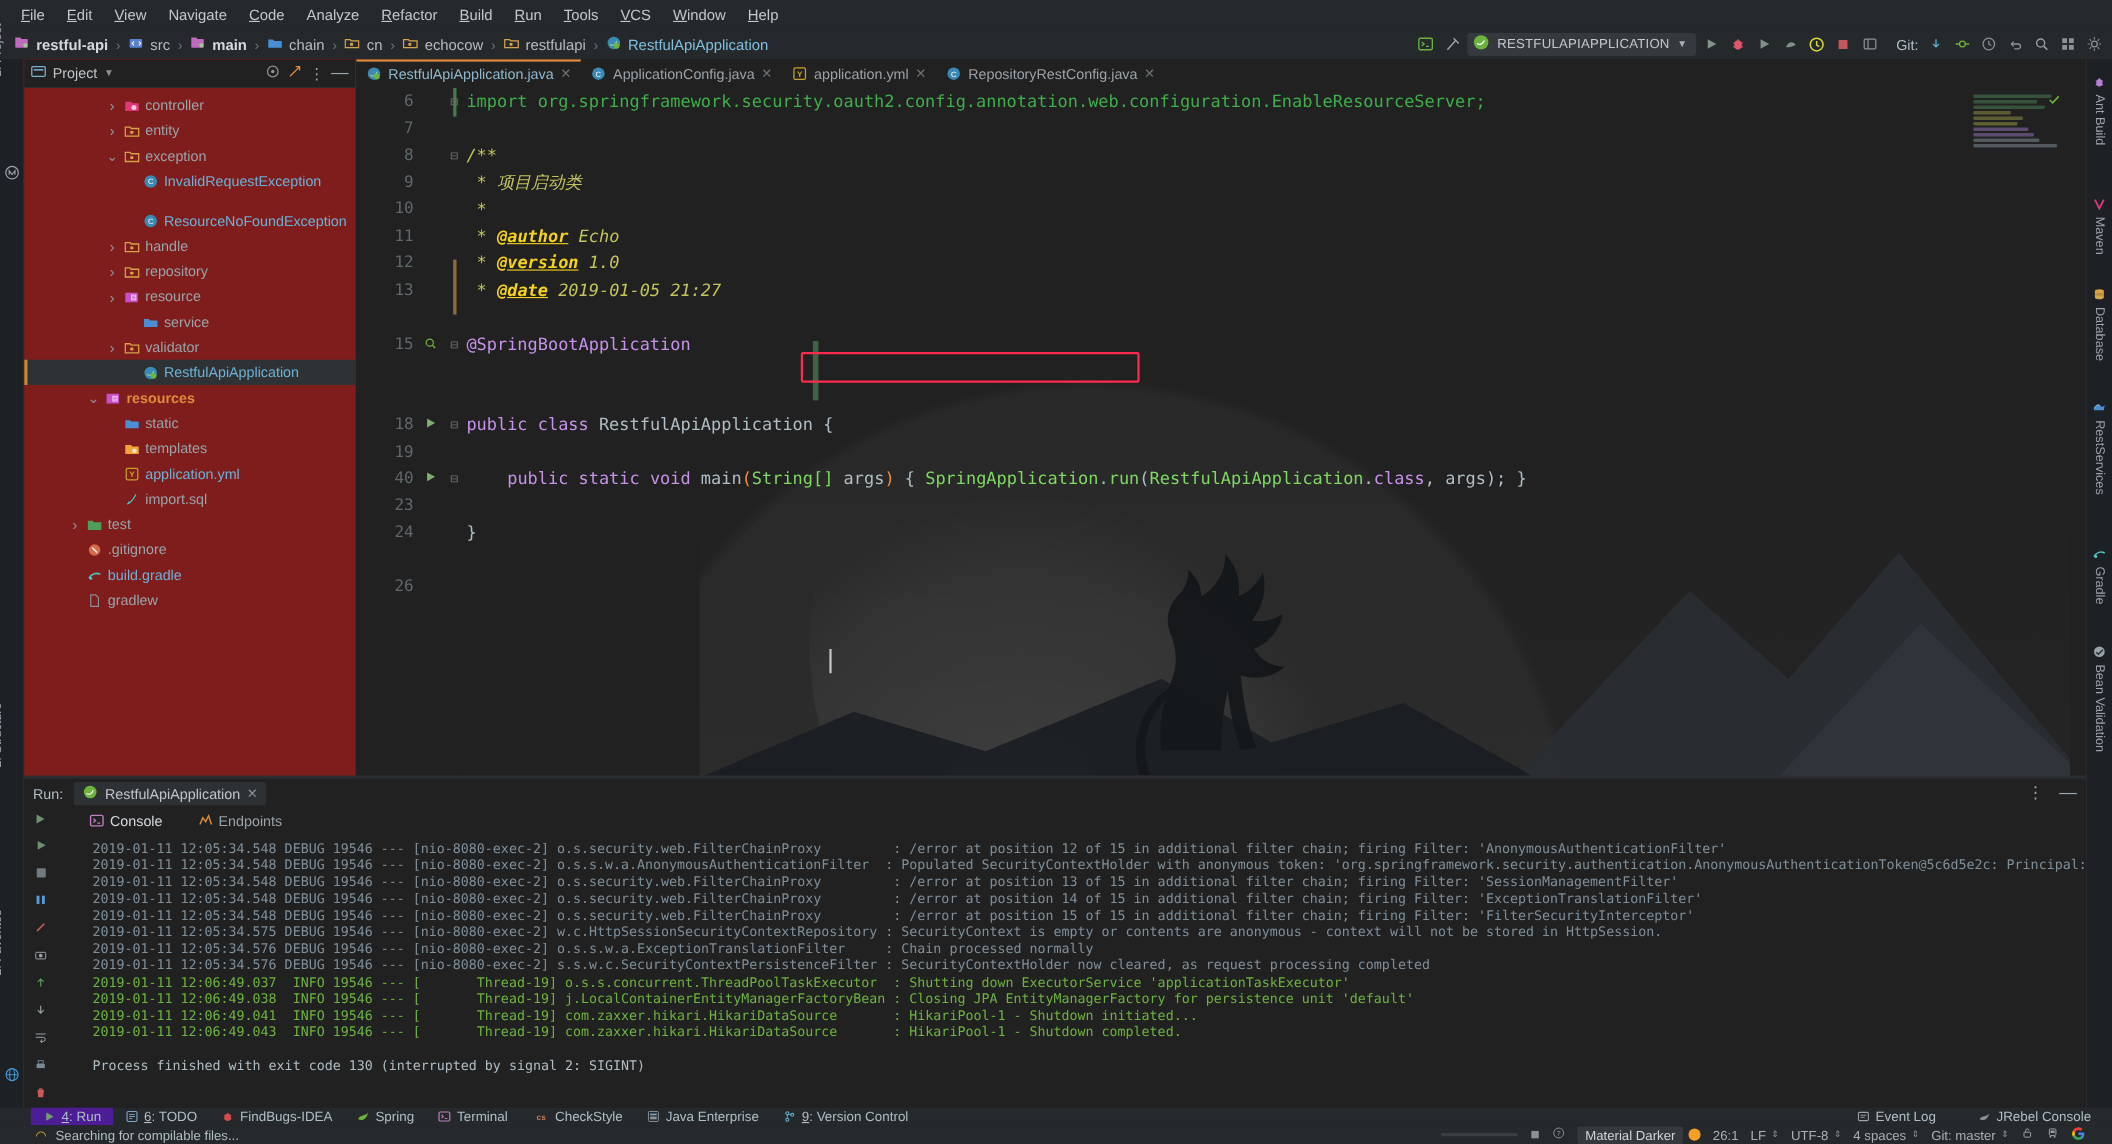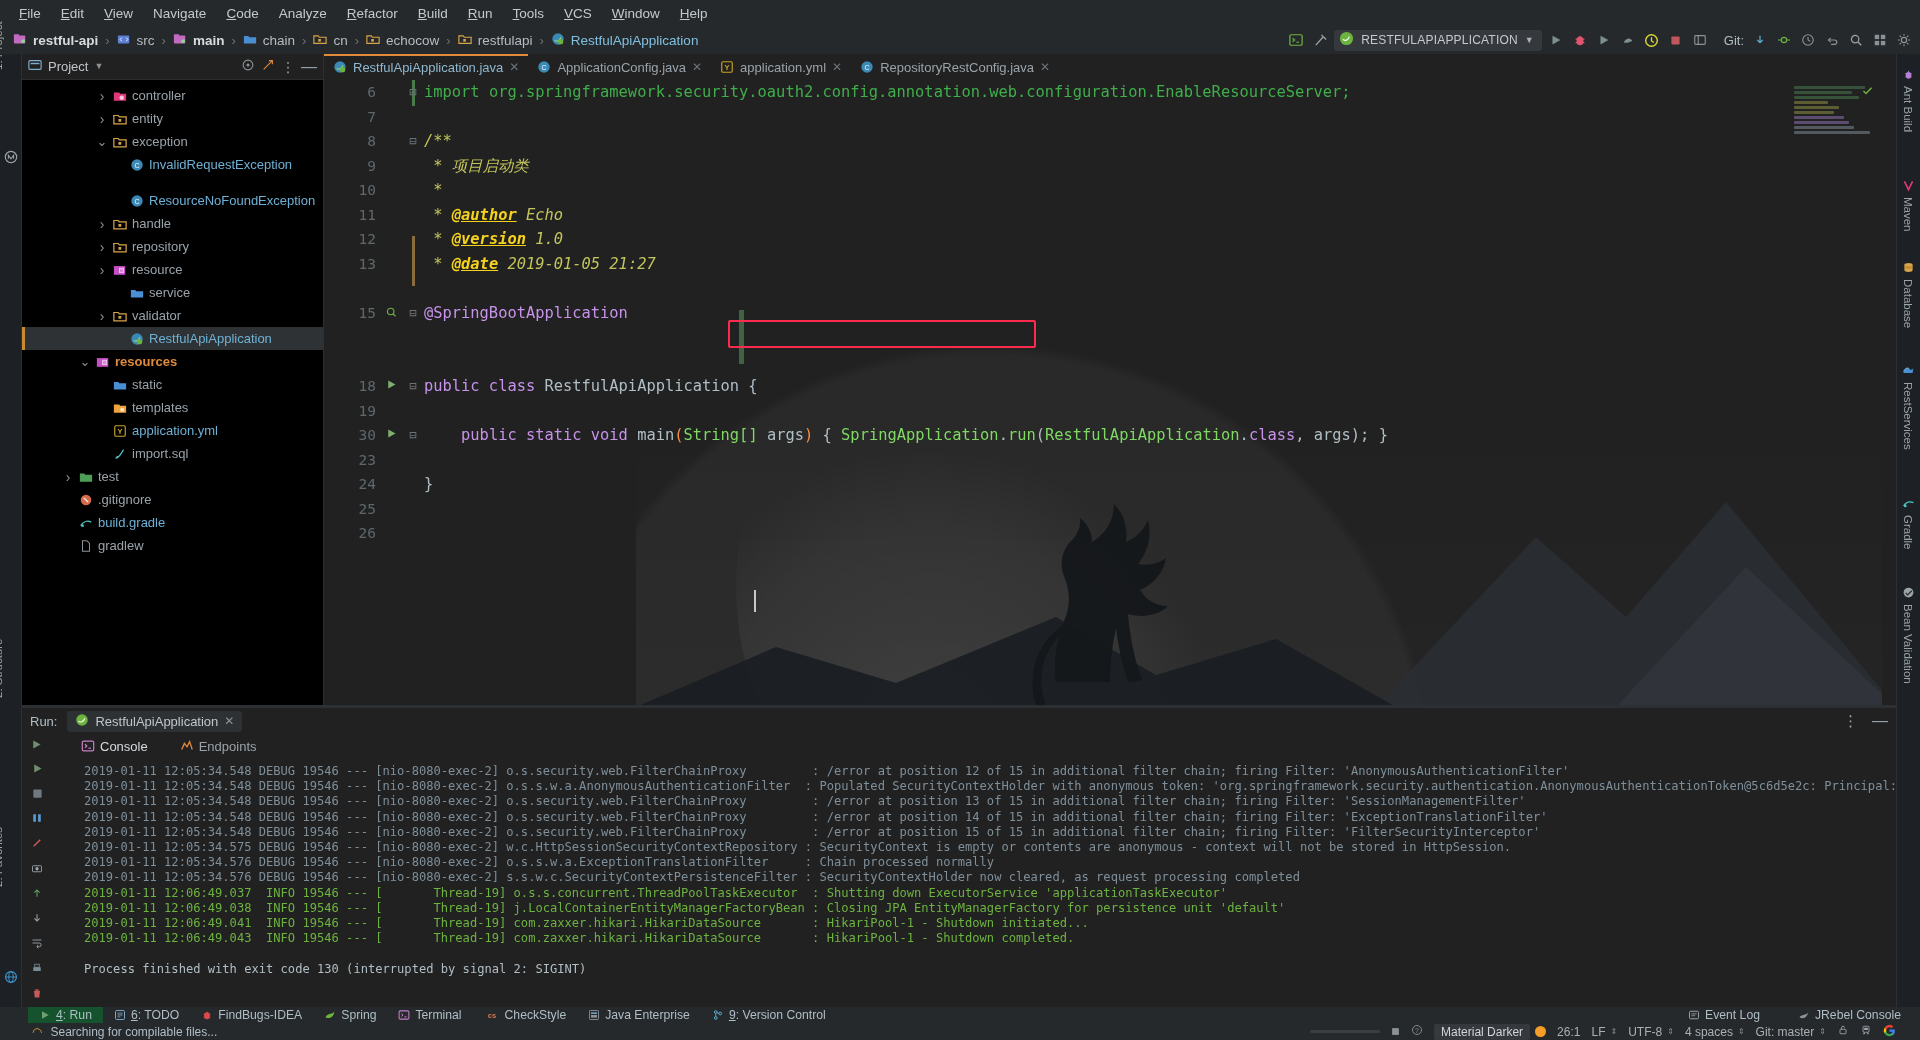--- a/index.html
+++ b/index.html
@@ -49,21 +49,21 @@
   }
   .vlabel{
     position:absolute; transform-origin: left top; font-size:11.5px; color:#9aa3a9;
     white-space:nowrap;
   }
   .vlabel.down{ writing-mode:vertical-rl; }
   .vlabel.up{ writing-mode:vertical-rl; transform:rotate(180deg); }
 
   
   .project{
-    position:absolute; left:22px; top:54px; width:302px; bottom:333px; background:#000000;
+    position:absolute; left:22px; top:54px; width:302px; bottom:333px; background:#7f1d1d;
     border-right:1px solid #2c2f33; overflow:hidden;
   }
   .proj-head{
     height:26px; display:flex; align-items:center; padding:0 6px; gap:6px;
     border-bottom:1px solid #2a2d31; background:#212121;
   }
   .proj-head .title{ font-size:13px; color:#bfc6cb; }
   .proj-head .spacer{ flex:1; }
   .tree{ padding-top:4px; position:relative; }
   .trow{
@@ -173,21 +173,21 @@
 
   
   .toolbar-bottom{
     position:absolute; left:0; right:0; bottom:17px; height:16px;
     background:#26292c; display:flex; align-items:center; padding-left:28px; gap:0;
   }
   .tw{
     display:flex; align-items:center; gap:5px; font-size:12.2px; color:#b0bec5;
     padding:1px 11px; white-space:nowrap;
   }
-  .tw.active{ background:#14532d; }
+  .tw.active{ background:#4c1d95; }
   .tw u{ text-decoration:underline; }
   .tw-right{ position:absolute; right:8px; display:flex; align-items:center; gap:16px; font-size:12.2px;}
 
   .statusbar{
     position:absolute; left:0; right:0; bottom:0; height:17px; background:#26292c;
     display:flex; align-items:center; font-size:12px; color:#a8b0b6;
   }
   .sb-left{ padding-left:32px; display:flex; align-items:center; gap:8px; flex:1;}
   .sb-msg{ color:#b0bec5; }
   .sb-right{ display:flex; align-items:center; gap:11px; padding-right:24px;}
@@ -726,26 +726,25 @@
           <div class="ln" style="top: 147px; position: absolute; left: 0px; right: 0px;"><span class="lnum">12</span><span class="ltext"><span class="cmt"> * </span><span class="tag">@version</span><span class="cmt"> 1.0</span></span></div>
           <div class="ln" style="top: 171.5px; position: absolute; left: 0px; right: 0px;"><span class="lnum">13</span><span class="ltext"><span class="cmt"> * </span><span class="tag">@date</span><span class="cmt"> 2019-01-05 21:27</span></span></div>
           <div class="ln" style="top: 220.5px; position: absolute; left: 0px; right: 0px;"><span class="lnum">15</span><span class="lmark"><svg width="13" height="13" viewBox="0 0 16 16">
                 <circle cx="7" cy="8" r="4" fill="none" stroke="#6db33f" stroke-width="1.4"></circle>
                 <path d="M10 11l3 3" stroke="#6db33f" stroke-width="1.6"></path>
               </svg></span><span class="fold">⊟</span><span class="ltext"><span class="ann">@SpringBootApplication</span></span></div>
           <div class="ln" style="top: 294px; position: absolute; left: 0px; right: 0px;"><span class="lnum">18</span><span class="lmark"><svg width="13" height="13" viewBox="0 0 16 16">
                 <path d="M4 3l9 5-9 5z" fill="#7fae6f"></path>
               </svg></span><span class="fold">⊟</span><span class="ltext"><span class="kw">public class </span><span class="wht">RestfulApiApplication</span><span class="wht"> {</span></span></div>
           <div class="ln" style="top: 318.5px; position: absolute; left: 0px; right: 0px;"><span class="lnum">19</span><span class="ltext"></span></div>
-          <div class="ln" style="top: 343px; position: absolute; left: 0px; right: 0px;"><span class="lnum">30</span><span class="lmark"><svg width="13" height="13" viewBox="0 0 16 16">
+          <div class="ln" style="top: 343px; position: absolute; left: 0px; right: 0px;"><span class="lnum">40</span><span class="lmark"><svg width="13" height="13" viewBox="0 0 16 16">
                 <path d="M4 3l9 5-9 5z" fill="#7fae6f"></path>
               </svg></span><span class="fold">⊟</span><span class="ltext"><span class="wht">    </span><span class="kw">public static void </span><span class="wht">main</span><span class="orng">(</span><span class="typ">String</span><span class="typ">[] </span><span class="wht">args</span><span class="orng">) </span><span class="wht">{ </span><span class="typ">SpringApplication</span><span class="wht">.</span><span class="typ">run</span><span class="wht">(</span><span class="typ">RestfulApiApplication</span><span class="wht">.</span><span class="kw">class</span><span class="wht">, </span><span class="wht">args</span><span class="wht">); }</span></span></div>
           <div class="ln" style="top: 367.5px; position: absolute; left: 0px; right: 0px;"><span class="lnum">23</span><span class="ltext"></span></div>
           <div class="ln" style="top: 392px; position: absolute; left: 0px; right: 0px;"><span class="lnum">24</span><span class="ltext"><span class="wht">}</span></span></div>
-          <div class="ln" style="top: 416.5px; position: absolute; left: 0px; right: 0px;"><span class="lnum">25</span><span class="ltext"></span></div>
           <div class="ln" style="top: 441px; position: absolute; left: 0px; right: 0px;"><span class="lnum">26</span><span class="ltext"></span></div>
         </div>
 
       <div class="redbox" style="left:404px; top:240px; width:308px; height:28px;"></div>
 
       <div class="caret" style="left:430px; top:510px; height:22px;"></div>
 
       <div class="stripe-r"></div>
       <div style="position:absolute;right:22px;top:4px;">
         <svg width="13" height="13" viewBox="0 0 16 16">

